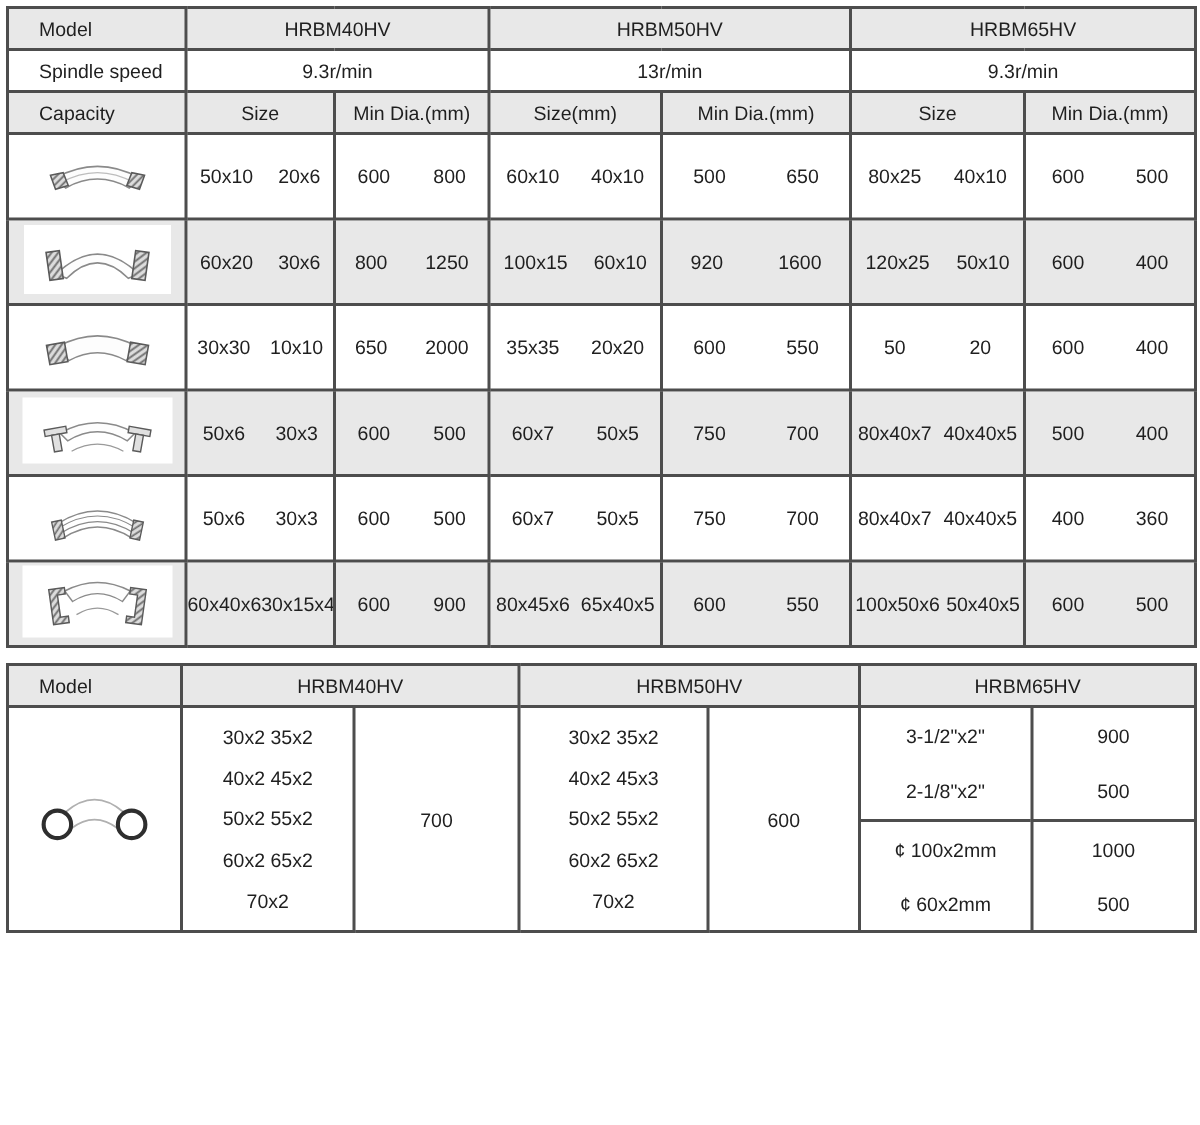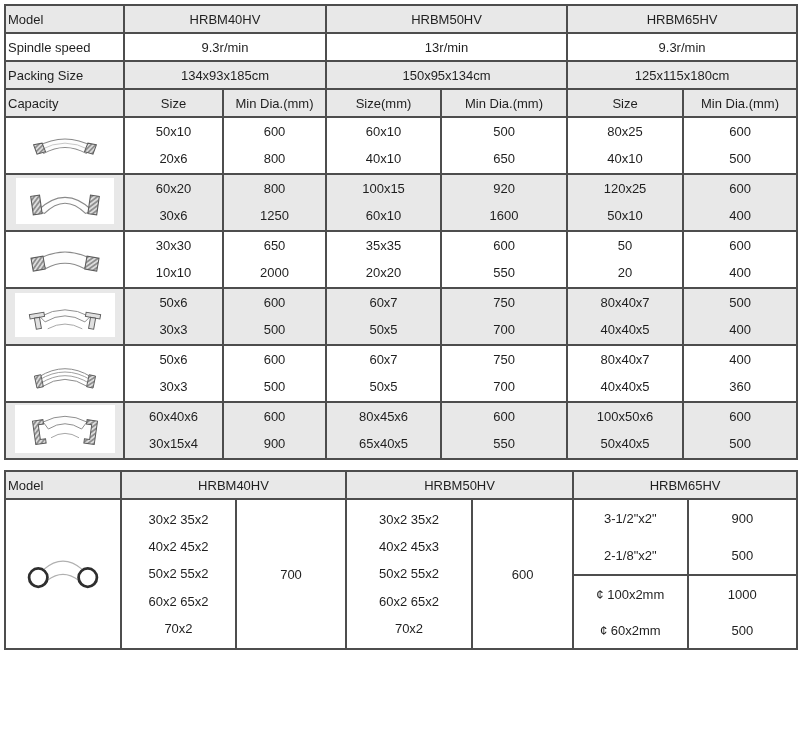--- a/index.html
+++ b/index.html
@@ -4,23 +4,23 @@
 <style>
   html,body{margin:0;padding:0;background:#fff;}
   body{width:800px;height:750px;overflow:hidden;
        font-family:"Liberation Sans","DejaVu Sans",sans-serif;color:#1f1f1f;}
   .wrap{padding:4px 4px 0 4px;}
   table{border-collapse:collapse;table-layout:fixed;width:792px;}
   td{border:2px solid #4d4d4d;font-size:13px;text-align:center;vertical-align:middle;padding:0;
      overflow:hidden;white-space:nowrap;}
   tr.hrow td{height:26px;}
   tr.g td{background:#e8e8e8;}
-  td.lbl{text-align:left;padding-left:2px;}
+  td.lbl{text-align:left;padding-left:20px;}
   tr.cap td{height:55px;}
-  .two{height:55px;display:flex;flex-direction:column;justify-content:space-around;align-items:center;}
+  .two{height:55px;display:flex;flex-direction:row;justify-content:space-around;align-items:center;}
   .two div{line-height:14px;}
   .iconwrap{display:inline-block;background:#ffffff;padding:3px 8px;line-height:0;}
   #t2{margin-top:10px;}
   tr.prow td{height:148px;}
   .five{height:148px;display:flex;flex-direction:column;justify-content:space-evenly;align-items:center;}
   .g65{display:grid;grid-template-columns:50.7% 49.3%;grid-template-rows:1fr 1fr;height:148px;}
   .g65c{display:flex;flex-direction:column;justify-content:space-around;align-items:center;}
   .g65c.dv{border-left:2px solid #4d4d4d;}
   .g65c.bt{border-top:2px solid #4d4d4d;}
   svg{display:block;}
@@ -55,26 +55,20 @@
     <td class="lbl">Model</td>
     <td colspan="2">HRBM40HV</td>
     <td colspan="2">HRBM50HV</td>
     <td colspan="2">HRBM65HV</td>
   </tr>
   <tr class="hrow">
     <td class="lbl">Spindle speed</td>
     <td colspan="2">9.3r/min</td>
     <td colspan="2">13r/min</td>
     <td colspan="2">9.3r/min</td>
-  </tr>
-  <tr class="hrow g">
-    <td class="lbl">Packing Size</td>
-    <td colspan="2">134x93x185cm</td>
-    <td colspan="2">150x95x134cm</td>
-    <td colspan="2">125x115x180cm</td>
   </tr>
 
   <tr class="hrow g">
     <td class="lbl">Capacity</td>
     <td>Size</td>
     <td>Min Dia.(mm)</td>
     <td>Size(mm)</td>
     <td>Min Dia.(mm)</td>
     <td>Size</td>
     <td>Min Dia.(mm)</td>

